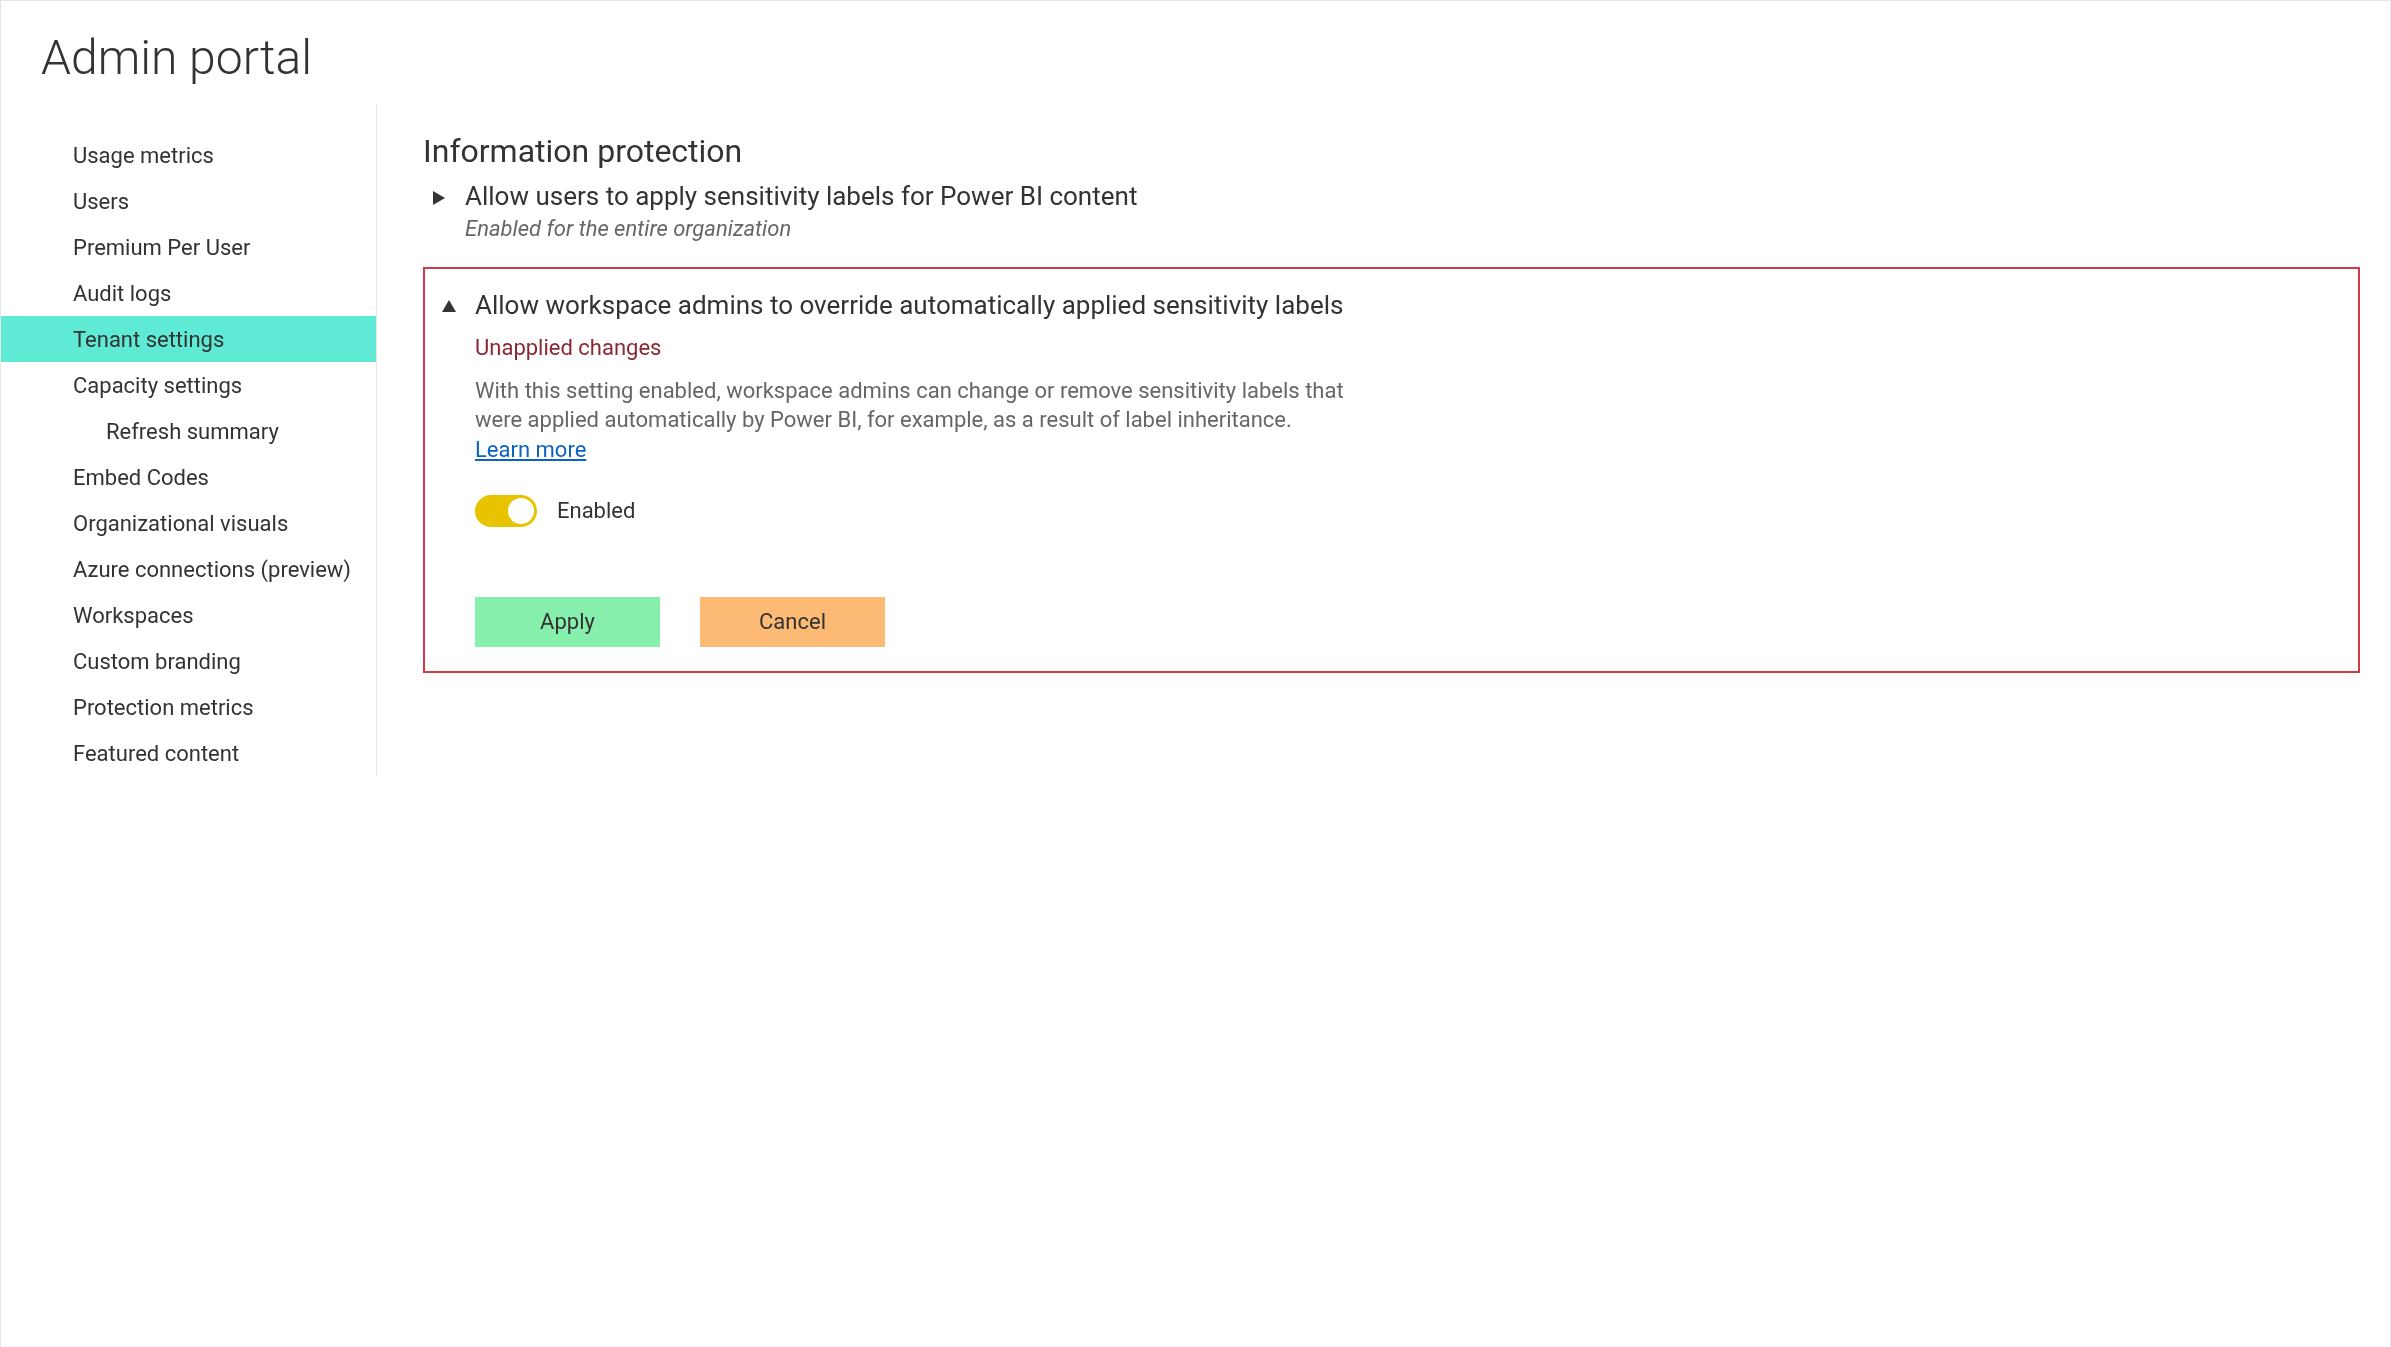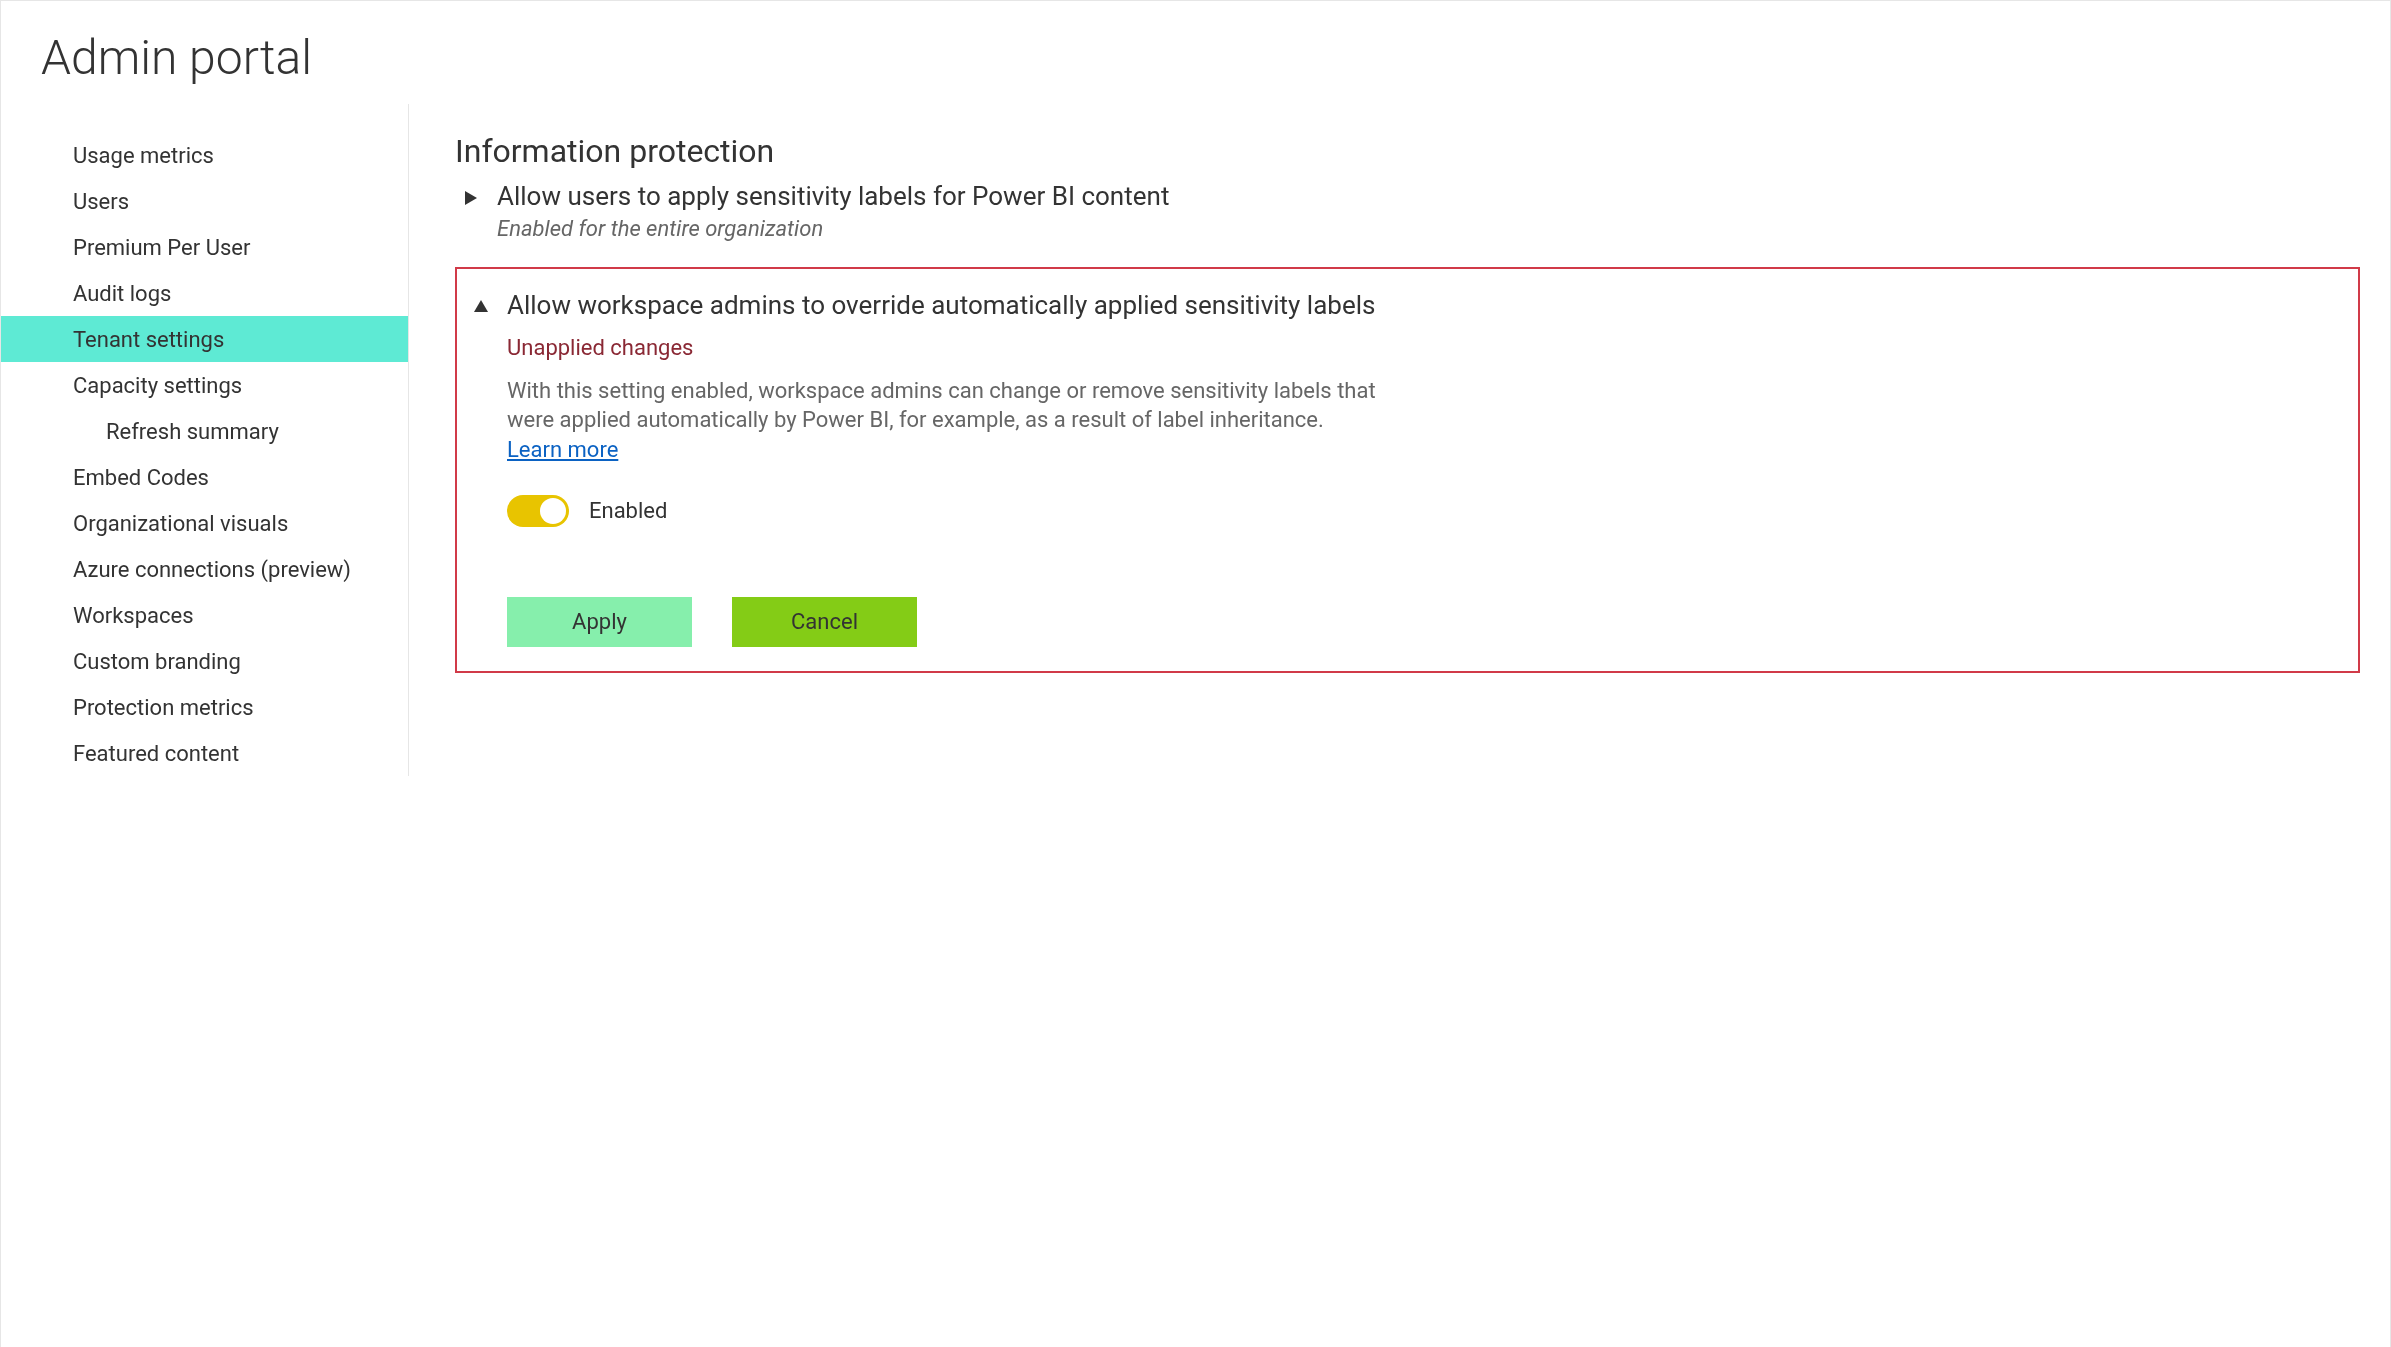--- a/index.html
+++ b/index.html
@@ -18,21 +18,21 @@
       font-size: 48px;
       font-weight: 300;
       color: #333;
       padding: 4px 0 18px 40px;
     }
     .content-row {
       display: flex;
       align-items: stretch;
     }
     .sidebar {
-      width: 408px;
+      width: 376px;
       flex-shrink: 0;
       border-right: 1px solid #e6e6e6;
       padding-top: 28px;
     }
     .sidebar-item {
       display: flex;
       align-items: center;
       height: 46px;
       padding-left: 72px;
       font-size: 22px;
@@ -142,21 +142,21 @@
       height: 50px;
       display: inline-flex;
       align-items: center;
       justify-content: center;
       font-size: 22px;
       border: none;
       cursor: pointer;
       font-family: inherit;
     }
     .btn-primary { background: #86efac; color: #333; }
-    .btn-secondary { background: #84cc16; color: #333; }
+    .btn-secondary { background: #fdba74; color: #333; }
   </style>
 </head>
 <body>
 
 <div class="page">
   <h1 class="page-title">Admin portal</h1>
 
   <div class="content-row">
 
     <nav class="sidebar">

